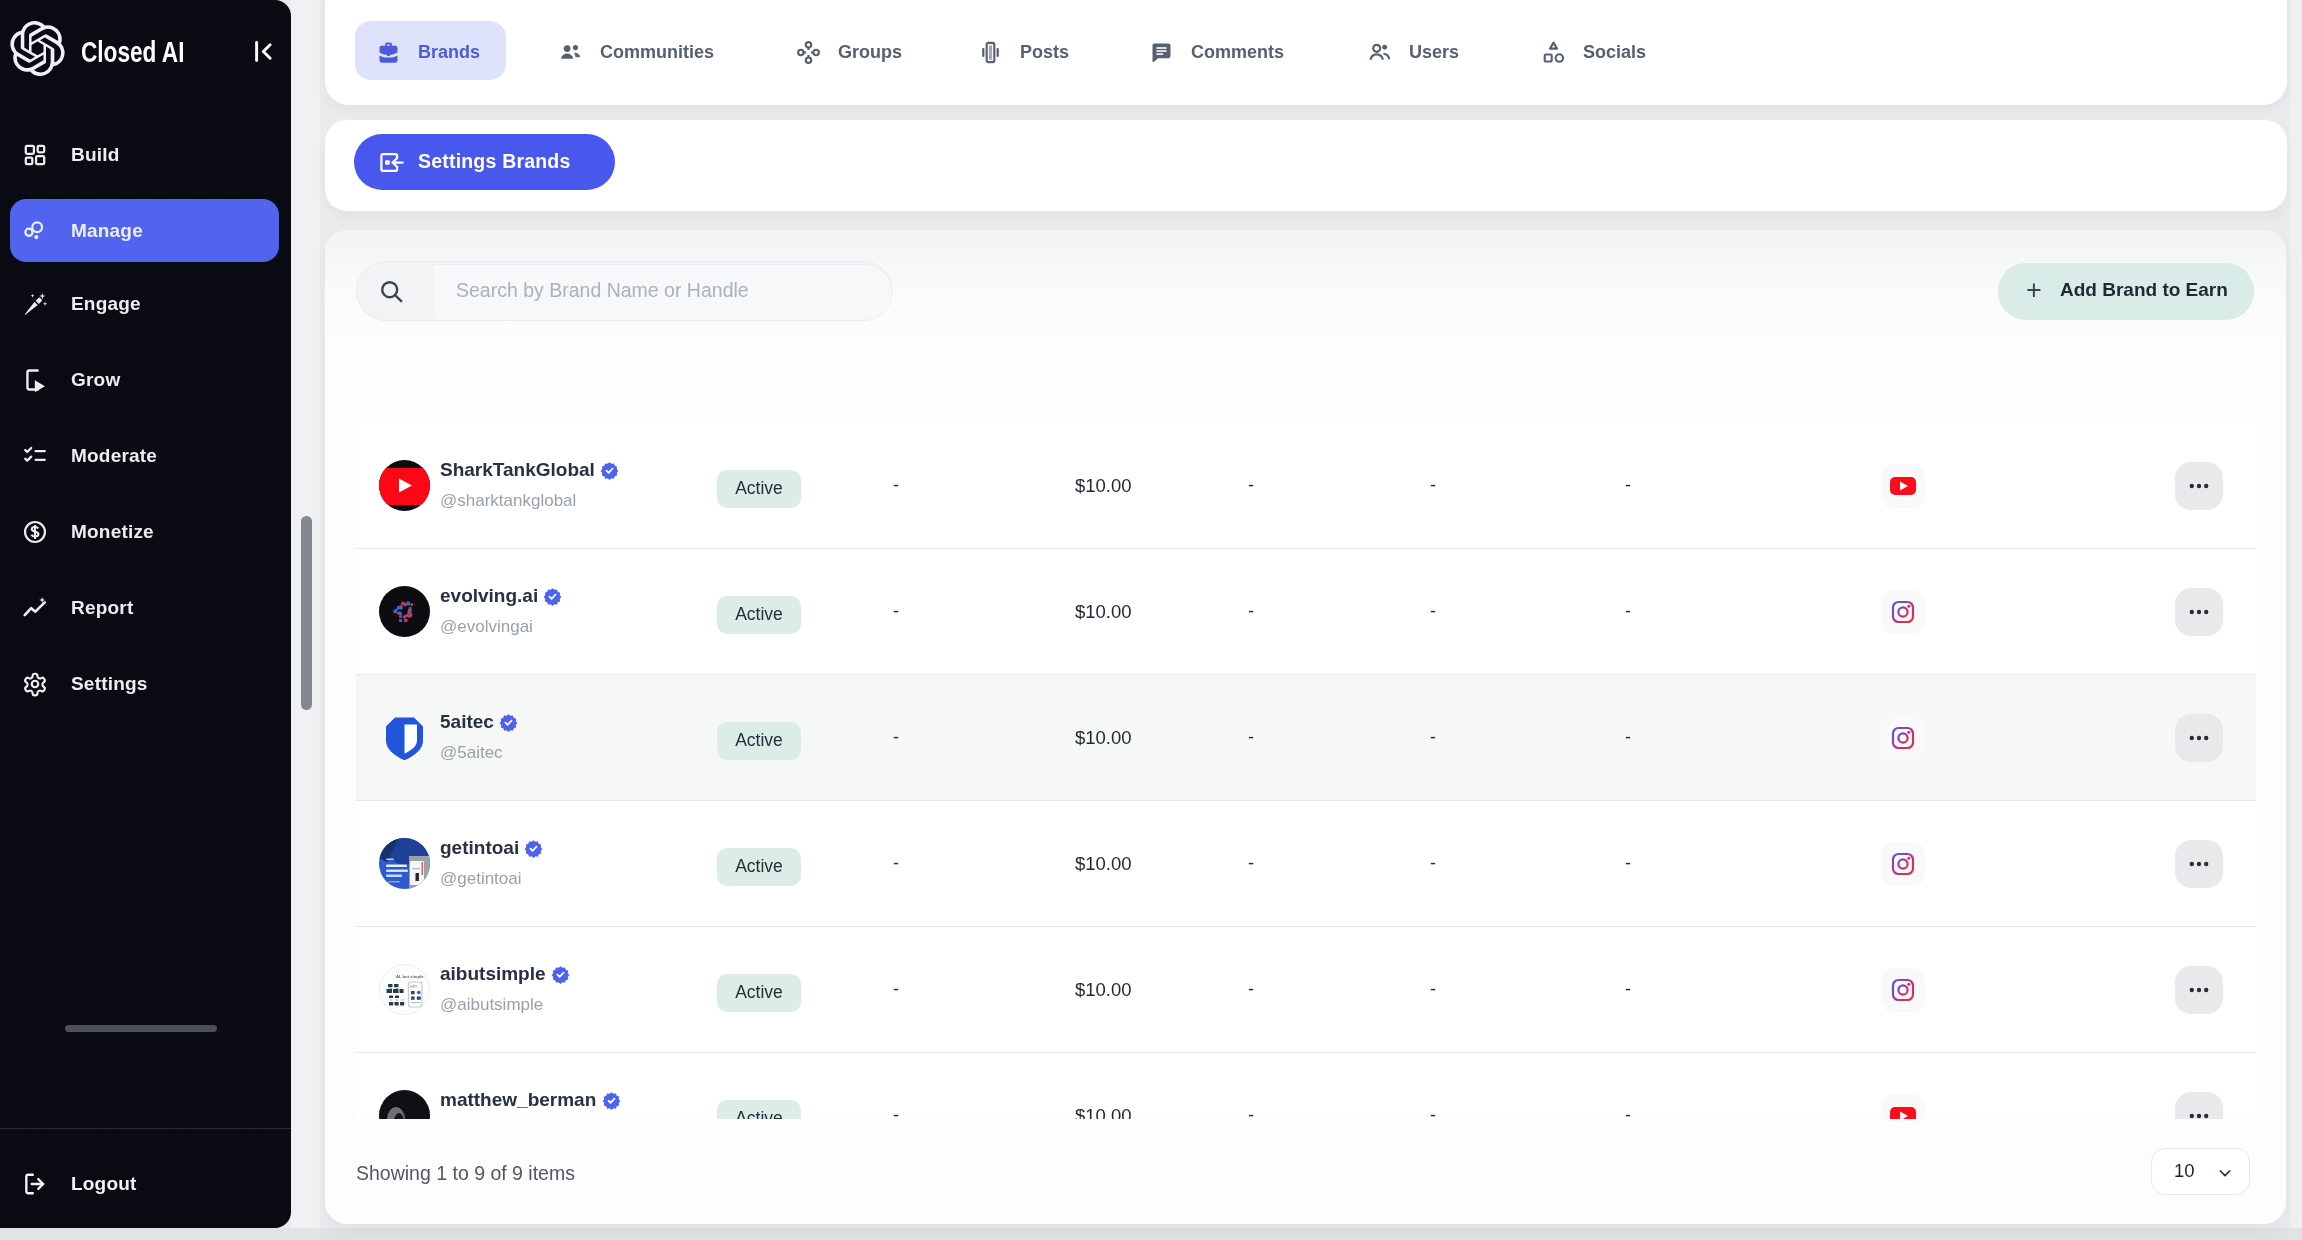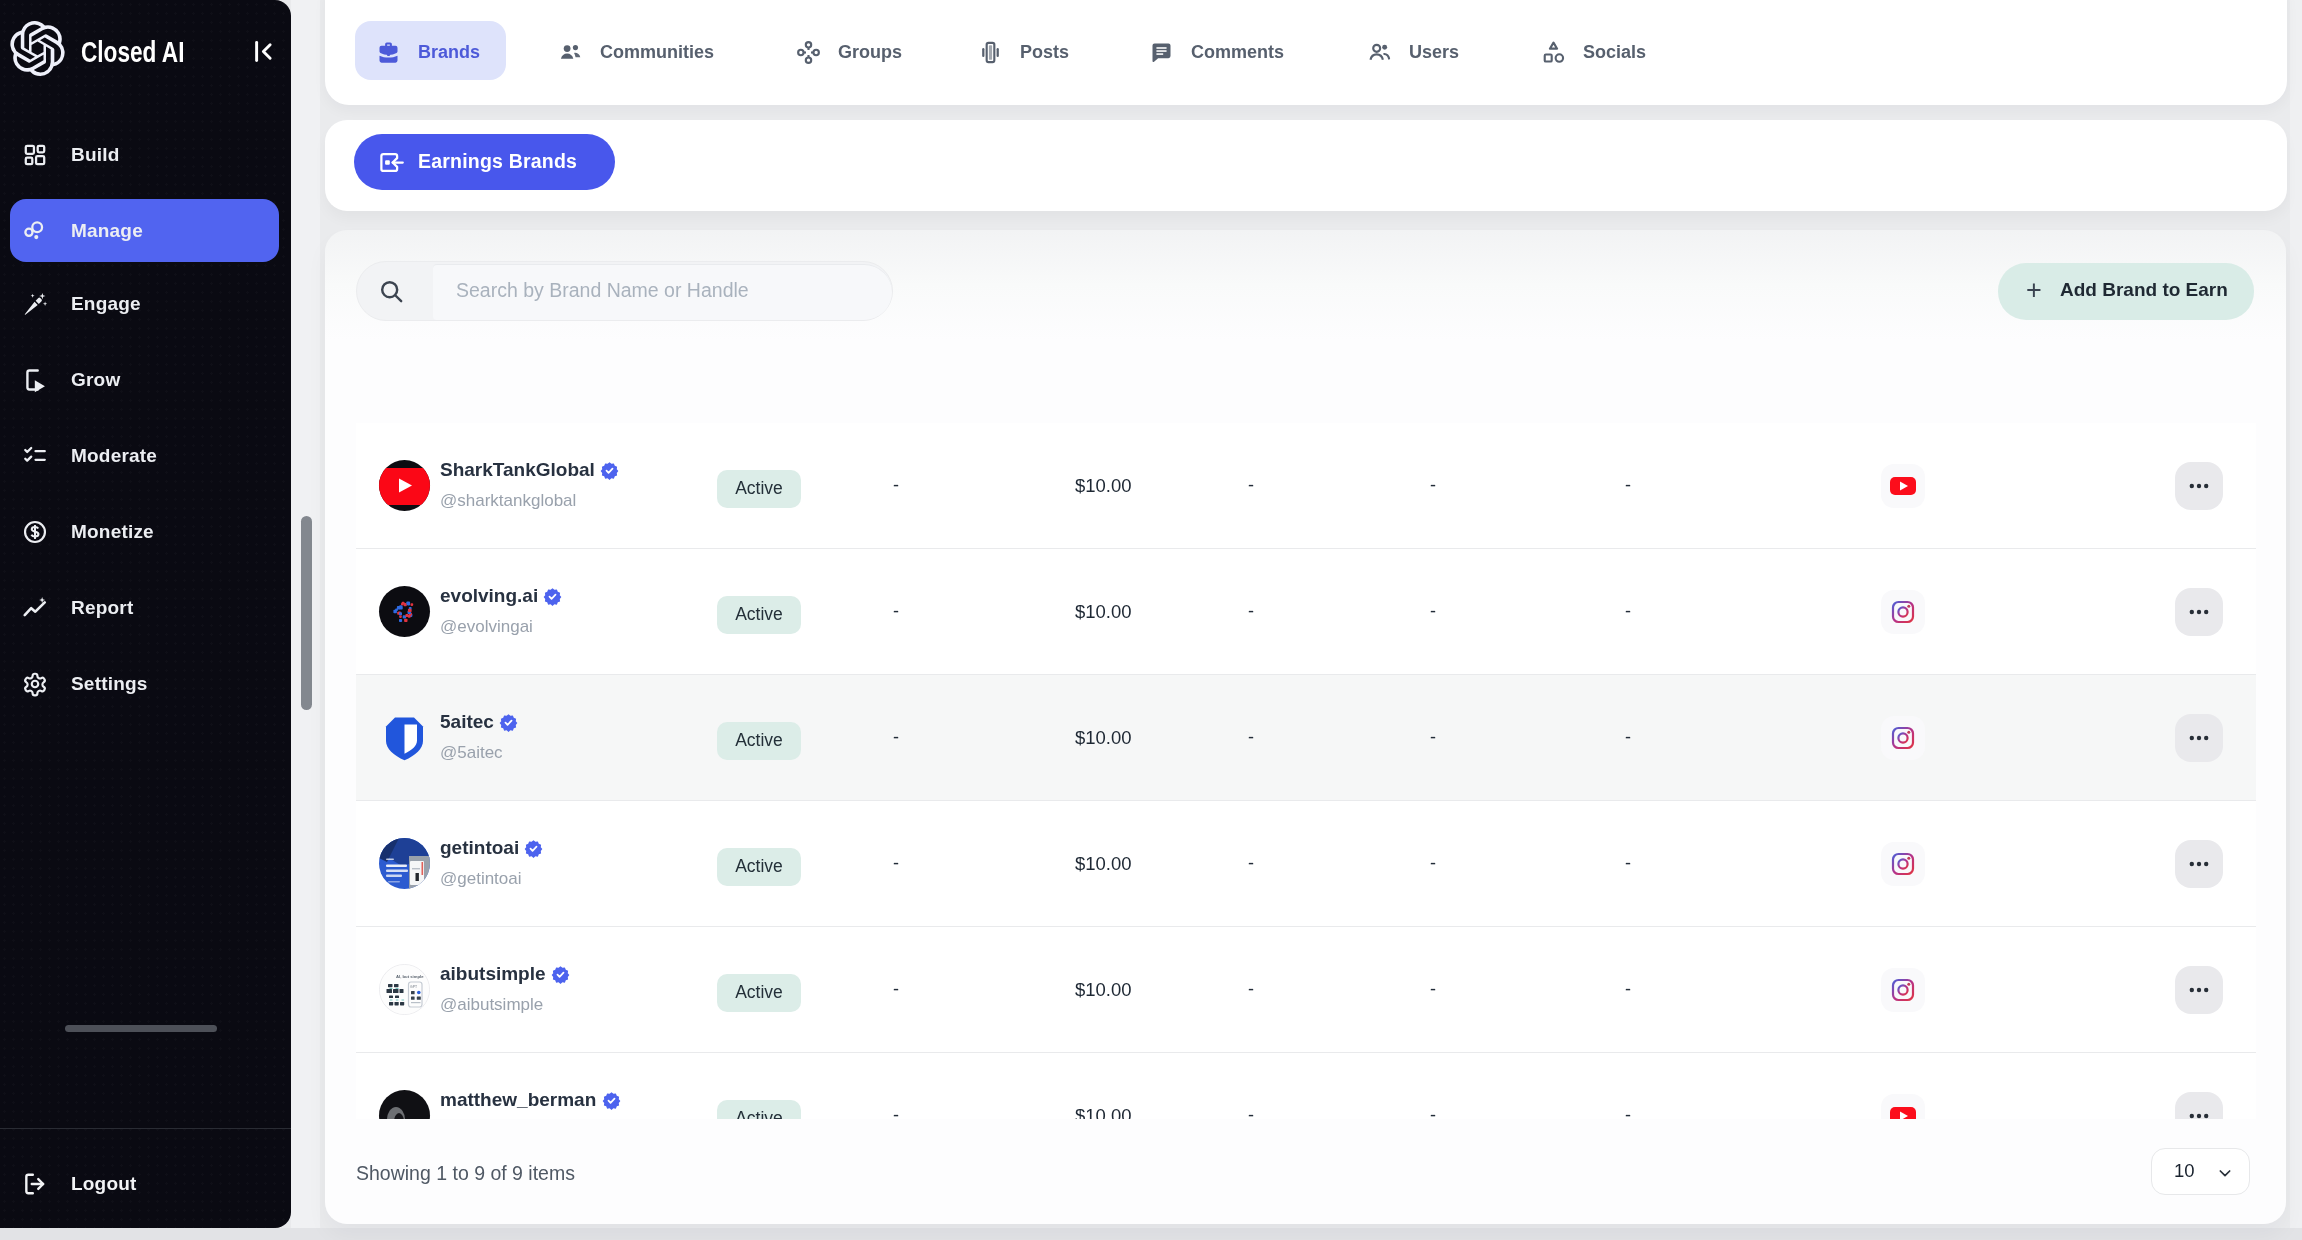--- a/index.html
+++ b/index.html
@@ -155,21 +155,21 @@
   <span>Socials</span>
 </div>
 <div id="band" class="abs"></div>
 <div id="cbrands" class="abs">
   <svg viewBox="0 0 24 24" fill="none" stroke="#fff" stroke-width="2" stroke-linecap="round" stroke-linejoin="round">
       <path d="M17 8.2V6.3a1.8 1.8 0 0 0-1.8-1.8H4.8A1.8 1.8 0 0 0 3 6.3v11.4a1.8 1.8 0 0 0 1.8 1.8h10.4a1.8 1.8 0 0 0 1.8-1.8v-1.9"></path>
       <rect x="6.3" y="10" width="4.2" height="4" rx="1" fill="#fff" stroke="none"></rect>
       <line x1="22" y1="12" x2="13" y2="12"></line>
       <polyline points="16.5,8.6 13,12 16.5,15.4"></polyline>
     </svg>
-  <div class="t">Earnings Brands</div>
+  <div class="t">Settings Brands</div>
 </div>
 <div id="bigcard" class="abs"></div>
 <div id="search" class="abs">
   <div class="inner"></div>
   <svg viewBox="0 0 24 24" fill="none" stroke="currentColor" stroke-width="2">
       <circle cx="10.5" cy="10.5" r="6.2"></circle>
       <line x1="15.3" y1="15.3" x2="20" y2="20" stroke-linecap="round"></line>
     </svg>
   <div class="ph">Search by Brand Name or Handle</div>
 </div>

